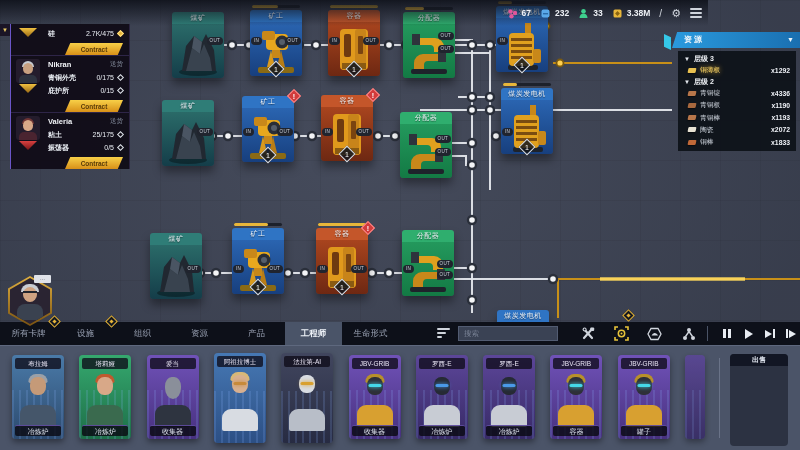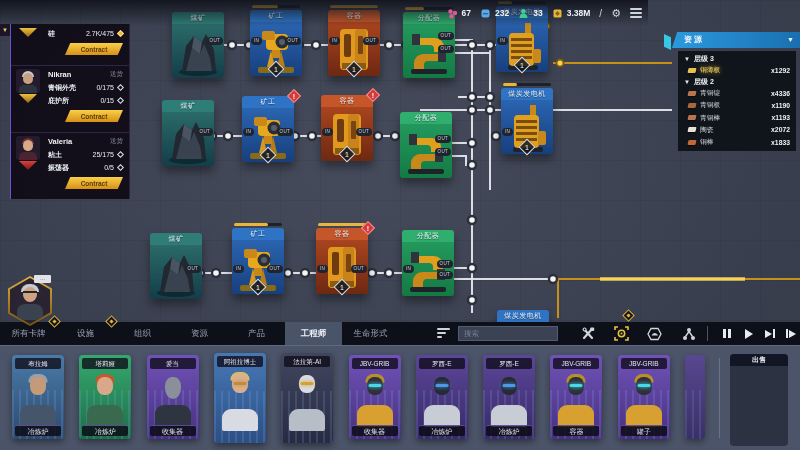--- a/index.html
+++ b/index.html
@@ -29,36 +29,36 @@
   .pbar i{display:block;height:100%;background:#e8b63a;border-radius:2px;}
   .lvl{position:absolute;bottom:1px;left:50%;width:12px;height:12px;transform:translateX(-50%) rotate(45deg);
     background:rgba(20,24,30,.85);border:1px solid #dfe3ea;z-index:3;}
   .lvl span{position:absolute;inset:0;transform:rotate(-45deg);color:#fff;font-size:7px;line-height:12px;text-align:center;}
   .abadge{position:absolute;top:-5px;right:-5px;width:10px;height:10px;transform:rotate(45deg);
     background:#d23b3b;border:1px solid #ff9090;z-index:4;}
   .abadge span{position:absolute;inset:0;transform:rotate(-45deg);color:#fff;font-size:7px;font-weight:bold;line-height:10px;text-align:center;}
   .port{position:absolute;height:8px;line-height:8px;font-size:4.5px;color:#cdd3dc;background:#20242e;
     border-radius:4px;padding:0 3px;z-index:3;letter-spacing:.3px;}
   
-  #topbar{position:absolute;left:0;top:0;width:648px;height:26px;z-index:6;
+  #topbar{position:absolute;left:0;top:0;width:708px;height:26px;z-index:6;
     background:linear-gradient(180deg,rgba(16,19,28,.92),rgba(16,19,28,0));}
   #counters{position:absolute;right:6px;top:0;height:26px;display:flex;align-items:center;gap:9px;}
   .cnt{display:flex;align-items:center;gap:4px;color:#eef1f6;font-size:8.5px;font-weight:bold;}
   .slash{color:#cfd4dc;font-size:10px;}
   .gear{color:#cfd4dc;font-size:11px;line-height:11px;}
   .burger{display:flex;flex-direction:column;gap:2px;}
   .burger i{display:block;width:12px;height:2px;background:#cfd4dc;border-radius:1px;}
   
   #tasks{position:absolute;left:10px;top:24px;width:120px;z-index:6;}
   #tasks .hdr{position:relative;height:12px;width:126px;background:linear-gradient(90deg,#8a68e8,#5a3fae);
     clip-path:polygon(0 0,100% 0,93% 100%,0 100%);}
   #tasks .hdr .lbl{position:absolute;right:14px;top:0;font-size:7.5px;line-height:12px;color:#f0b840;font-weight:bold;letter-spacing:1px;}
   #tasks .tog{position:absolute;left:-10px;top:0;width:10px;height:12px;background:#1b1526;color:#e8c860;font-size:6px;line-height:12px;text-align:center;}
   #tasks .bd{background:rgba(15,11,21,.93);border-left:1px solid #6a55c8;border-right:1px solid #2a2340;width:120px;}
-  .entry{position:relative;padding:3px 5px 10px 5px;border-bottom:1px solid rgba(100,80,160,.35);}
+  .entry{position:relative;padding:3px 5px 0 5px;border-bottom:1px solid rgba(100,80,160,.35);}
   .entry:last-child{border-bottom:none;}
   .t-head{display:flex;justify-content:space-between;align-items:center;padding:1px 1px 2px 32px;}
   .t-giver{color:#f2f4f8;font-size:7.5px;font-weight:bold;}
   .t-tag{color:#8a93a4;font-size:6.5px;}
   .t-item{display:flex;align-items:center;padding:1.5px 1px 1.5px 32px;color:#e8ecf2;font-size:7px;}
   .t-item .nm{font-weight:bold;}
   .t-item .pg{margin-left:auto;font-size:7px;}
   .dia{width:5px;height:5px;border:1px solid #dfe3ea;transform:rotate(45deg);margin-left:4px;flex:0 0 auto;}
   .dia.gold{background:#e8b63a;border-color:#ffdf80;}
   .t-foot{display:flex;justify-content:flex-end;padding:3px 1px 0 0;}

